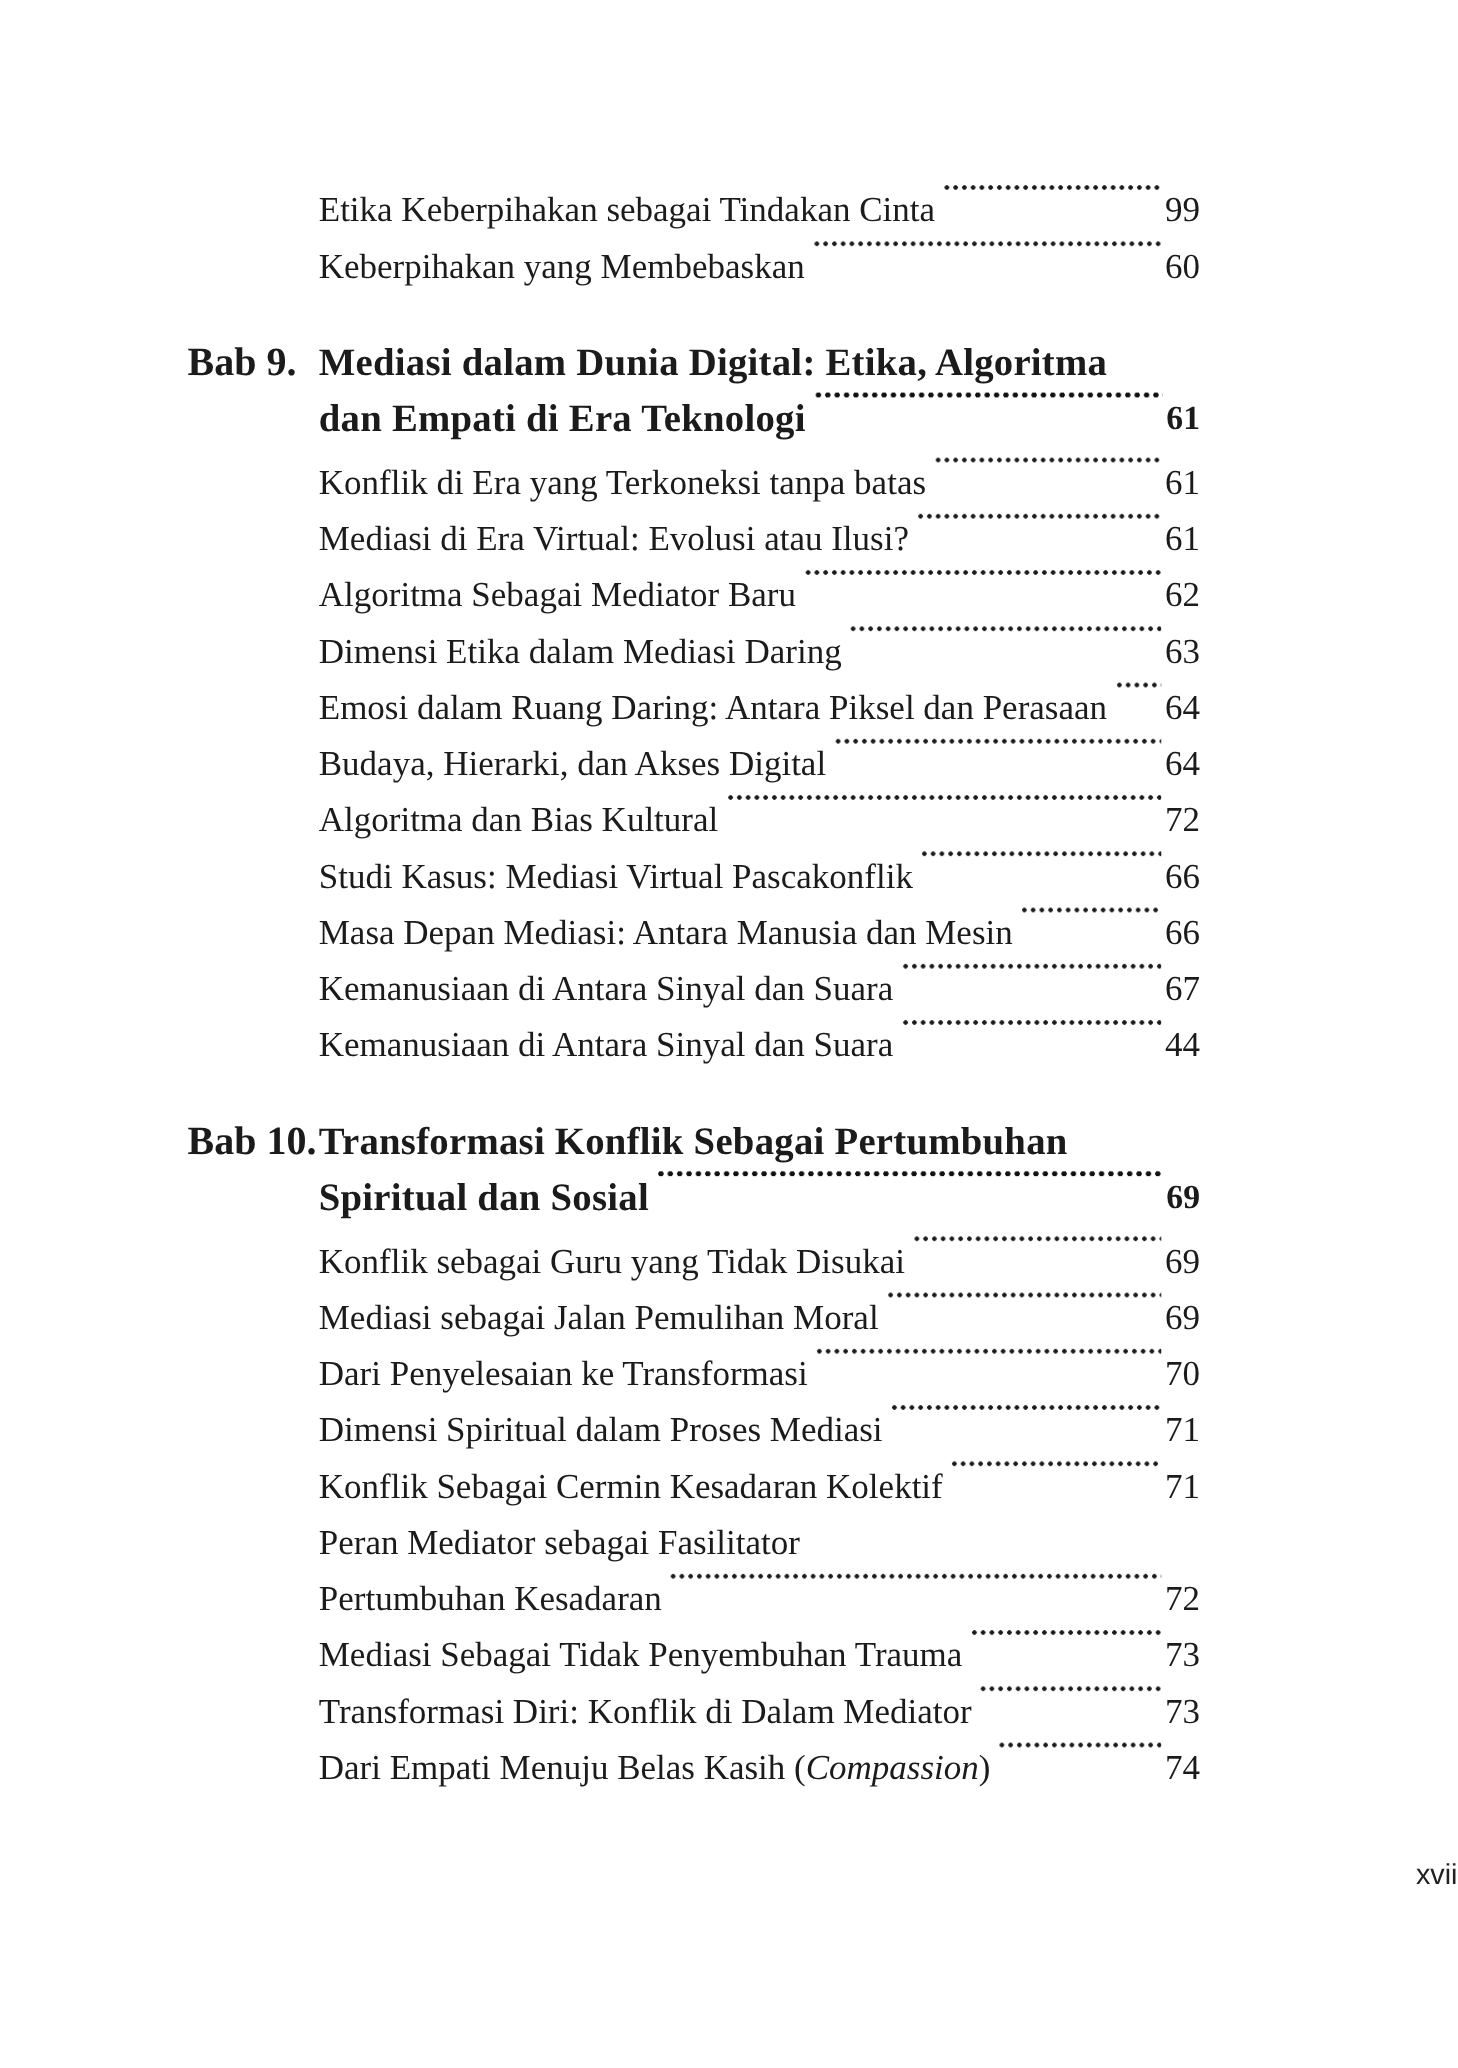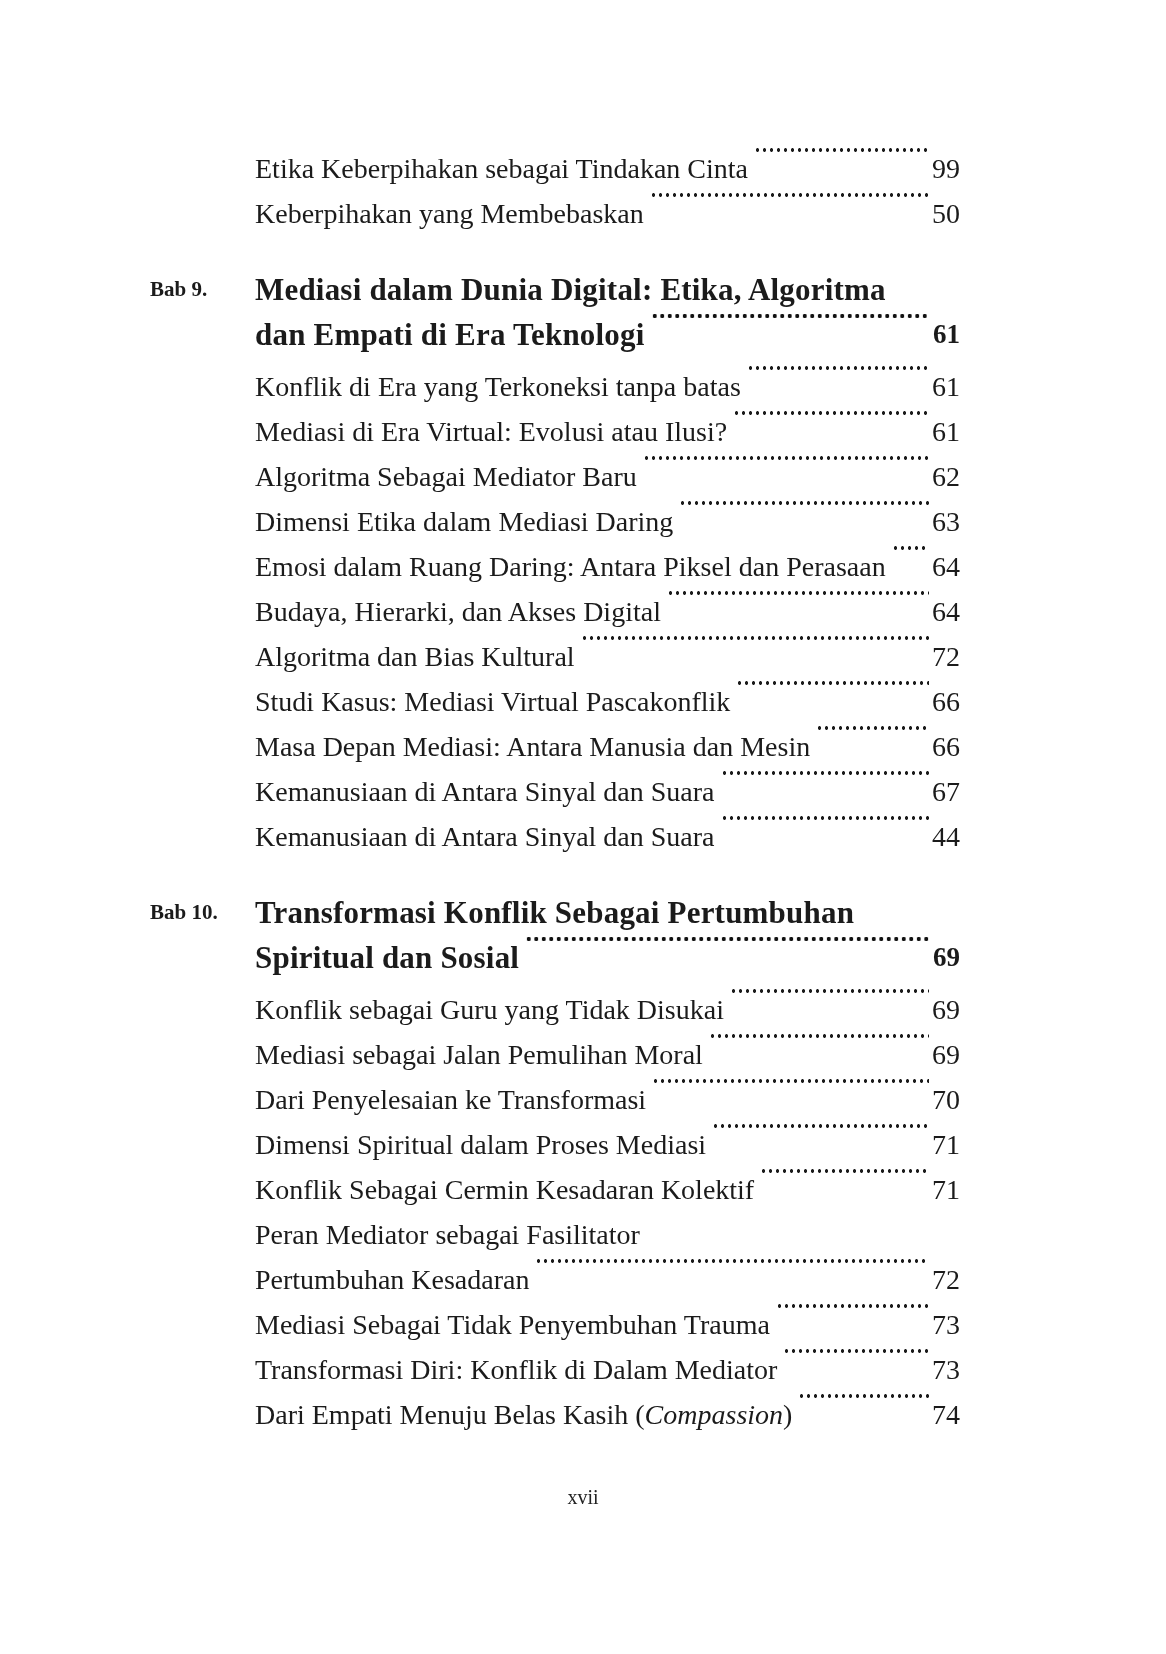--- a/index.html
+++ b/index.html
@@ -21,21 +21,21 @@
     align-items:center;
     height:45px;
     font-size:28px;
     line-height:45px;
     white-space:nowrap;
   }
   .indent { padding-left:105px; }
   .bab-label {
     flex:0 0 105px;
     font-weight:700;
-    font-size:21px;
+    font-size:32px;
   }
   .bab-title {
     font-weight:700;
     font-size:31px;
     letter-spacing:0.2px;
   }
   .chapter { margin-top:31px; }
   .chapter-title2 { margin-bottom:7px; }
   .dots {
     flex:1 1 auto;
@@ -50,40 +50,40 @@
   }
   .dots.bold {
     background-image:radial-gradient(circle, #111111 1.9px, transparent 2.3px);
     background-size:7.5px 10px;
   }
   .pg { flex:0 0 auto; font-size:28px; }
   .pg.bold { font-weight:700; font-size:27px; }
   .footer {
     position:absolute;
     left:0; right:0; top:1486px;
-    text-align:center;
-    font-family:Liberation Serif, serif;
-    font-size:20px;
+    text-align:right;
+    font-family:Liberation Sans, sans-serif;
+    font-size:23px;
     color:#222222;
   }
 </style>
 </head>
 <body>
 
 <div class="page">
   <div class="toc">
       <div class="row indent">
         <span class="entry-title">Etika Keberpihakan sebagai Tindakan Cinta</span>
         <span class="dots"></span>
         <span class="pg">99</span>
       </div>
       <div class="row indent">
         <span class="entry-title">Keberpihakan yang Membebaskan</span>
         <span class="dots"></span>
-        <span class="pg">50</span>
+        <span class="pg">60</span>
       </div>
       <div class="chapter">
         <div class="row">
           <span class="bab-label">Bab 9.</span>
           <span class="bab-title">Mediasi dalam Dunia Digital: Etika, Algoritma</span>
         </div>
         <div class="row indent chapter-title2">
           <span class="bab-title">dan Empati di Era Teknologi</span>
           <span class="dots bold"></span>
           <span class="pg bold">61</span>

